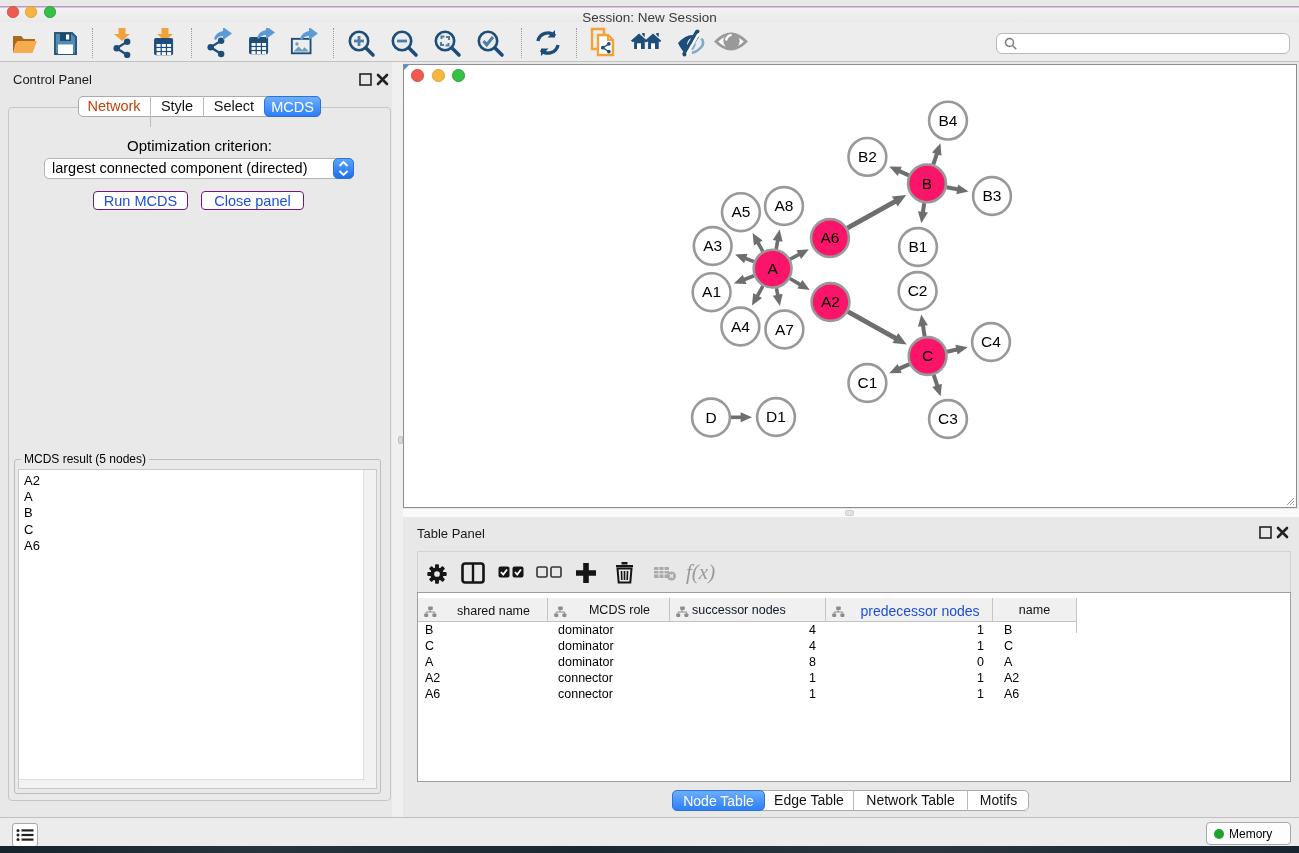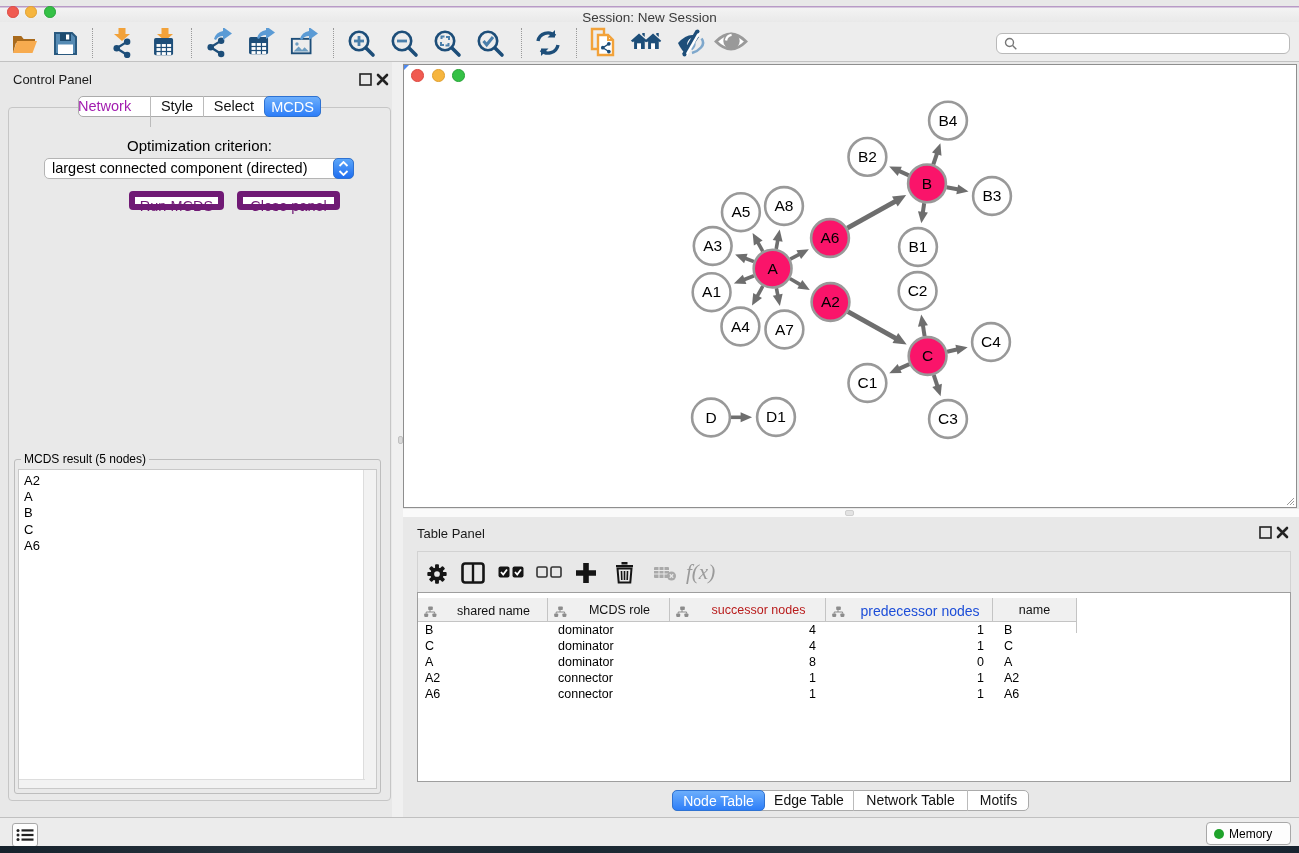--- a/index.html
+++ b/index.html
@@ -1,19 +1,19 @@
 <!DOCTYPE html>
 <html><head><meta charset="utf-8"><style>
 *{margin:0;padding:0;box-sizing:border-box;}
 html,body{width:1299px;height:853px;overflow:hidden;}
 body{font-family:"Liberation Sans",sans-serif;background:#e8e8e8;position:relative;}
 .abs{position:absolute;}
 .sep{position:absolute;top:28px;height:30px;border-left:1px dotted #9a9a9a;}
 .panhead{font-size:13px;color:#1a1a1a;}
-.wbtn{position:absolute;background:#fff;border:6px solid #701a75;border-radius:4px;text-align:center;font-size:14.5px;color:#701a75;margin-left:36px;}
+.wbtn{position:absolute;background:#fff;border:1px solid #701a75;border-radius:4px;text-align:center;font-size:14.5px;color:#1d4ed8;}
 </style></head><body>
 <div class="abs" style="left:0;top:6px;width:1299px;height:30px;background:linear-gradient(#b89ac6,#b89ac6 1px,#f3f3f3 2px,#e9e9e9 55%,#d5d5d5 95%,#b4b4b4);border-bottom:1px solid #9f9f9f;">
 <div class="abs" style="left:0;top:4px;width:100%;text-align:center;font-size:13.5px;color:#3a3a3a;">Session: New Session</div>
   </div>
 <div style="position:absolute;left:7px;top:6px;">
 <span style="position:absolute;left:0;width:11.6px;height:11.6px;border-radius:50%;background:#f05b51;border:1px solid #dd4840;box-sizing:border-box;"></span>
 <span style="position:absolute;left:18px;width:11.6px;height:11.6px;border-radius:50%;background:#f6b53e;border:1px solid #e0a030;box-sizing:border-box;"></span>
 <span style="position:absolute;left:37px;width:11.6px;height:11.6px;border-radius:50%;background:#35c146;border:1px solid #27a438;box-sizing:border-box;"></span>
   </div>
 <div class="abs" style="left:0;top:22px;width:1299px;height:40px;background:#ededed;border-bottom:1px solid #c2c2c2;"></div>
@@ -177,21 +177,21 @@
       <line x1="8.6" y1="8.6" x2="12.3" y2="12.3" stroke="#777" stroke-width="1.4"></line>
     </svg>
   </div>
 <div class="abs panhead" style="left:13px;top:72px;">Control Panel</div>
 <svg width="30" height="13" viewBox="0 0 30 13" style="position:absolute;left:359px;top:73px;">
 <rect x="1" y="1" width="11" height="11" fill="none" stroke="#222" stroke-width="1.6"></rect>
 <path d="M19 2 L28 11 M28 2 L19 11" stroke="#222" stroke-width="2.6" stroke-linecap="round"></path>
   </svg>
 <div class="abs" style="left:8px;top:107px;width:383px;height:694px;background:#e9e9e9;border:1px solid #c6c6c6;border-radius:4px;"></div>
 <div class="abs" style="left:78px;top:96px;width:243px;height:21px;background:#fff;border:1px solid #ababab;border-radius:5px;"></div>
-<div class="abs" style="left:78px;top:96px;width:73px;height:31px;line-height:20px;font-size:14.5px;color:#a21caf;border-right:1px solid #bbb;">Network</div>
+<div class="abs" style="left:78px;top:96px;width:73px;height:31px;line-height:20px;text-align:center;font-size:14.5px;color:#c2410c;border-right:1px solid #bbb;">Network</div>
 <div class="abs" style="left:151px;top:96px;width:53px;height:21px;line-height:20px;text-align:center;font-size:14.5px;color:#111;border-right:1px solid #bbb;">Style</div>
 <div class="abs" style="left:204px;top:96px;width:60px;height:21px;line-height:20px;text-align:center;font-size:14.5px;color:#111;">Select</div>
 <div class="abs" style="left:264px;top:96px;width:57px;height:21px;line-height:20px;text-align:center;font-size:14.5px;background:linear-gradient(#6caefc,#2d7ef8);color:#fff;border-radius:5px;border:1px solid #2e72d2;">MCDS</div>
 <div class="abs" style="left:12px;top:137px;width:375px;text-align:center;font-size:15px;color:#000;">Optimization criterion:</div>
 <div class="abs" style="left:44px;top:158px;width:310px;height:21px;background:#fff;border:1px solid #b4b4b4;border-radius:5px;">
 <div class="abs" style="left:7px;top:1px;font-size:14.5px;color:#000;">largest connected component (directed)</div>
 <div class="abs" style="right:-1px;top:-1px;width:21px;height:21px;border-radius:5px;background:linear-gradient(#5ba6f9,#1f6ef0);border:1px solid #2e72d2;">
 <svg width="13" height="15" viewBox="0 0 13 15" style="position:absolute;left:3px;top:2px;">
         <path d="M2.5 5 L6.5 1 L10.5 5" fill="none" stroke="#fff" stroke-width="1.8"></path>
         <path d="M2.5 10 L6.5 14 L10.5 10" fill="none" stroke="#fff" stroke-width="1.8"></path>
@@ -390,21 +390,21 @@
   </div>
 <div class="abs" style="left:670px;top:598px;width:156px;height:24px;border-right:1px solid #c4c4c4;">
     <span style="position:absolute;left:6px;top:6px;"><svg width="13" height="12" viewBox="0 0 13 12" style="">
         <g fill="#8c8c8c">
           <rect x="4.2" y="0.5" width="4.6" height="3.6" rx="0.8"></rect>
 <rect x="0.2" y="7.5" width="4" height="3.4" rx="0.8"></rect>
           <rect x="8.4" y="7.5" width="4" height="3.4" rx="0.8"></rect>
 <path d="M6 4 v2 M2.2 7.5 v-1.5 h8.4 v1.5" stroke="#8c8c8c" stroke-width="1" fill="none"></path>
         </g>
       </svg></span>
-    <div style="position:absolute;left:22px;right:0;top:5px;text-align:center;font-size:12.5px;color:#b91c1c;">successor nodes</div>
+    <div style="position:absolute;left:22px;right:0;top:5px;text-align:left;font-size:12.5px;color:#0f172a;">successor nodes</div>
   </div>
 <div class="abs" style="left:826px;top:598px;width:167px;height:24px;border-right:1px solid #c4c4c4;">
     <span style="position:absolute;left:6px;top:6px;"><svg width="13" height="12" viewBox="0 0 13 12" style="">
         <g fill="#8c8c8c">
           <rect x="4.2" y="0.5" width="4.6" height="3.6" rx="0.8"></rect>
 <rect x="0.2" y="7.5" width="4" height="3.4" rx="0.8"></rect>
           <rect x="8.4" y="7.5" width="4" height="3.4" rx="0.8"></rect>
 <path d="M6 4 v2 M2.2 7.5 v-1.5 h8.4 v1.5" stroke="#8c8c8c" stroke-width="1" fill="none"></path>
         </g>
       </svg></span>

